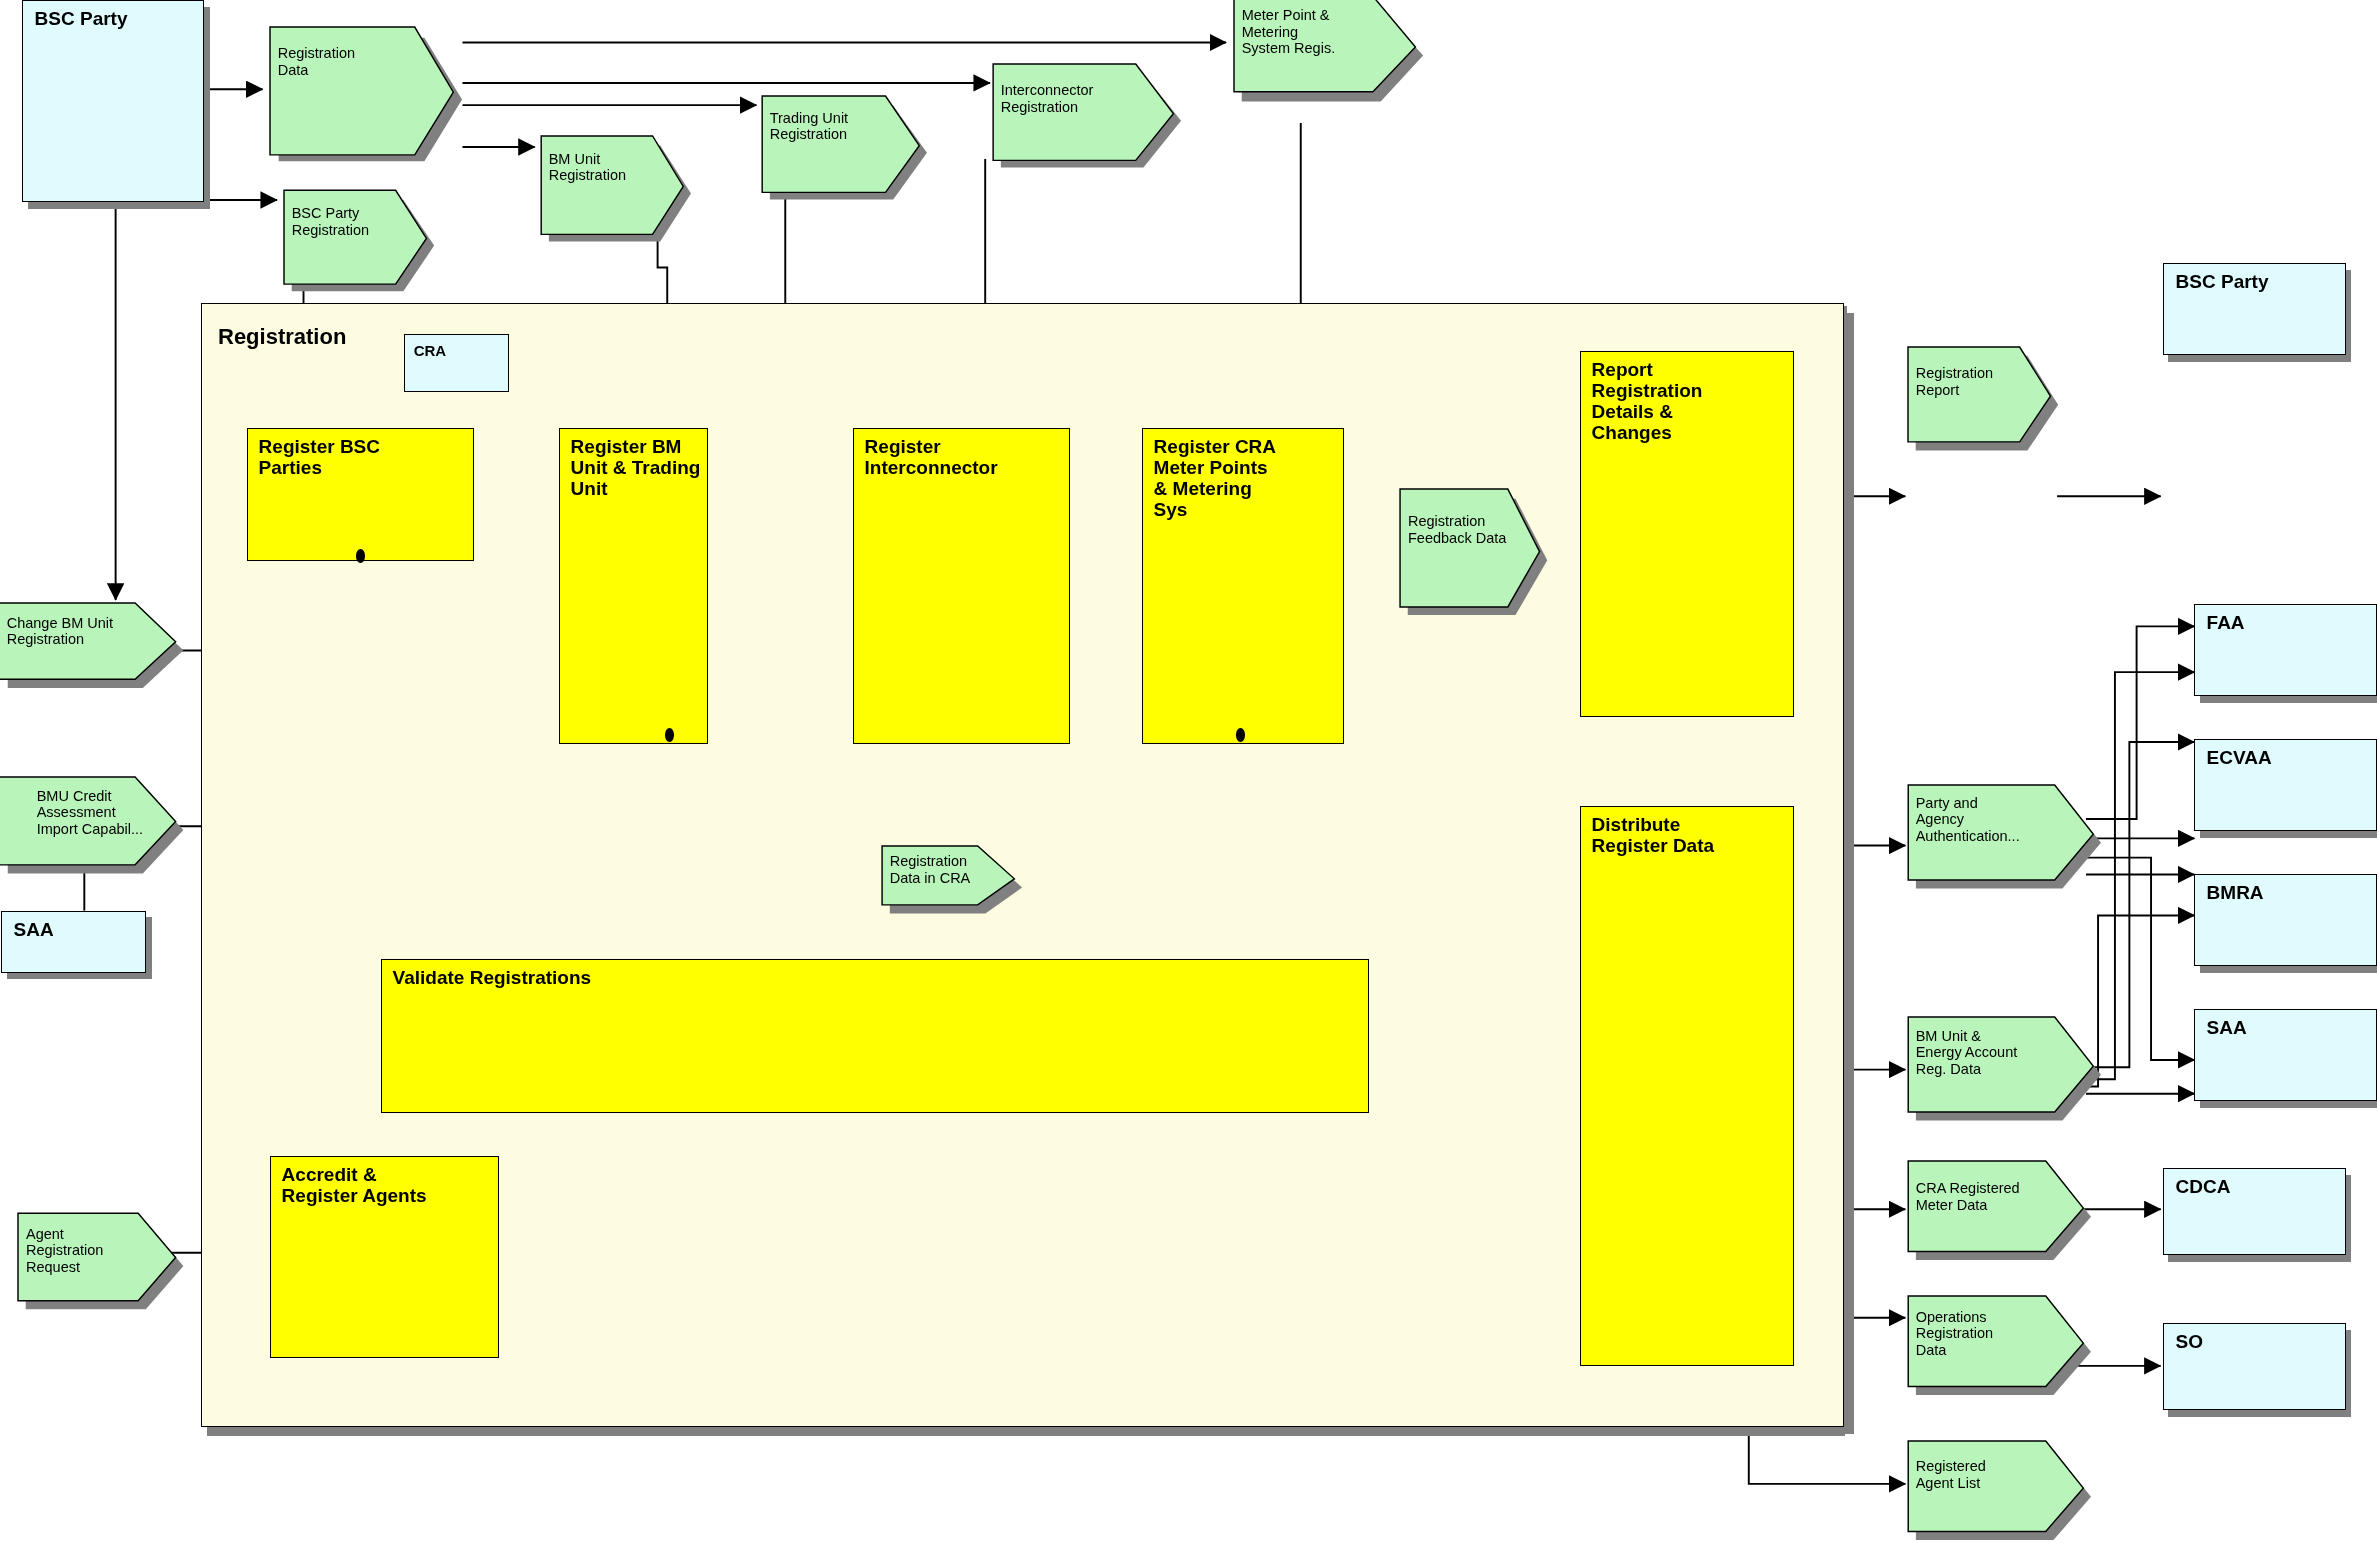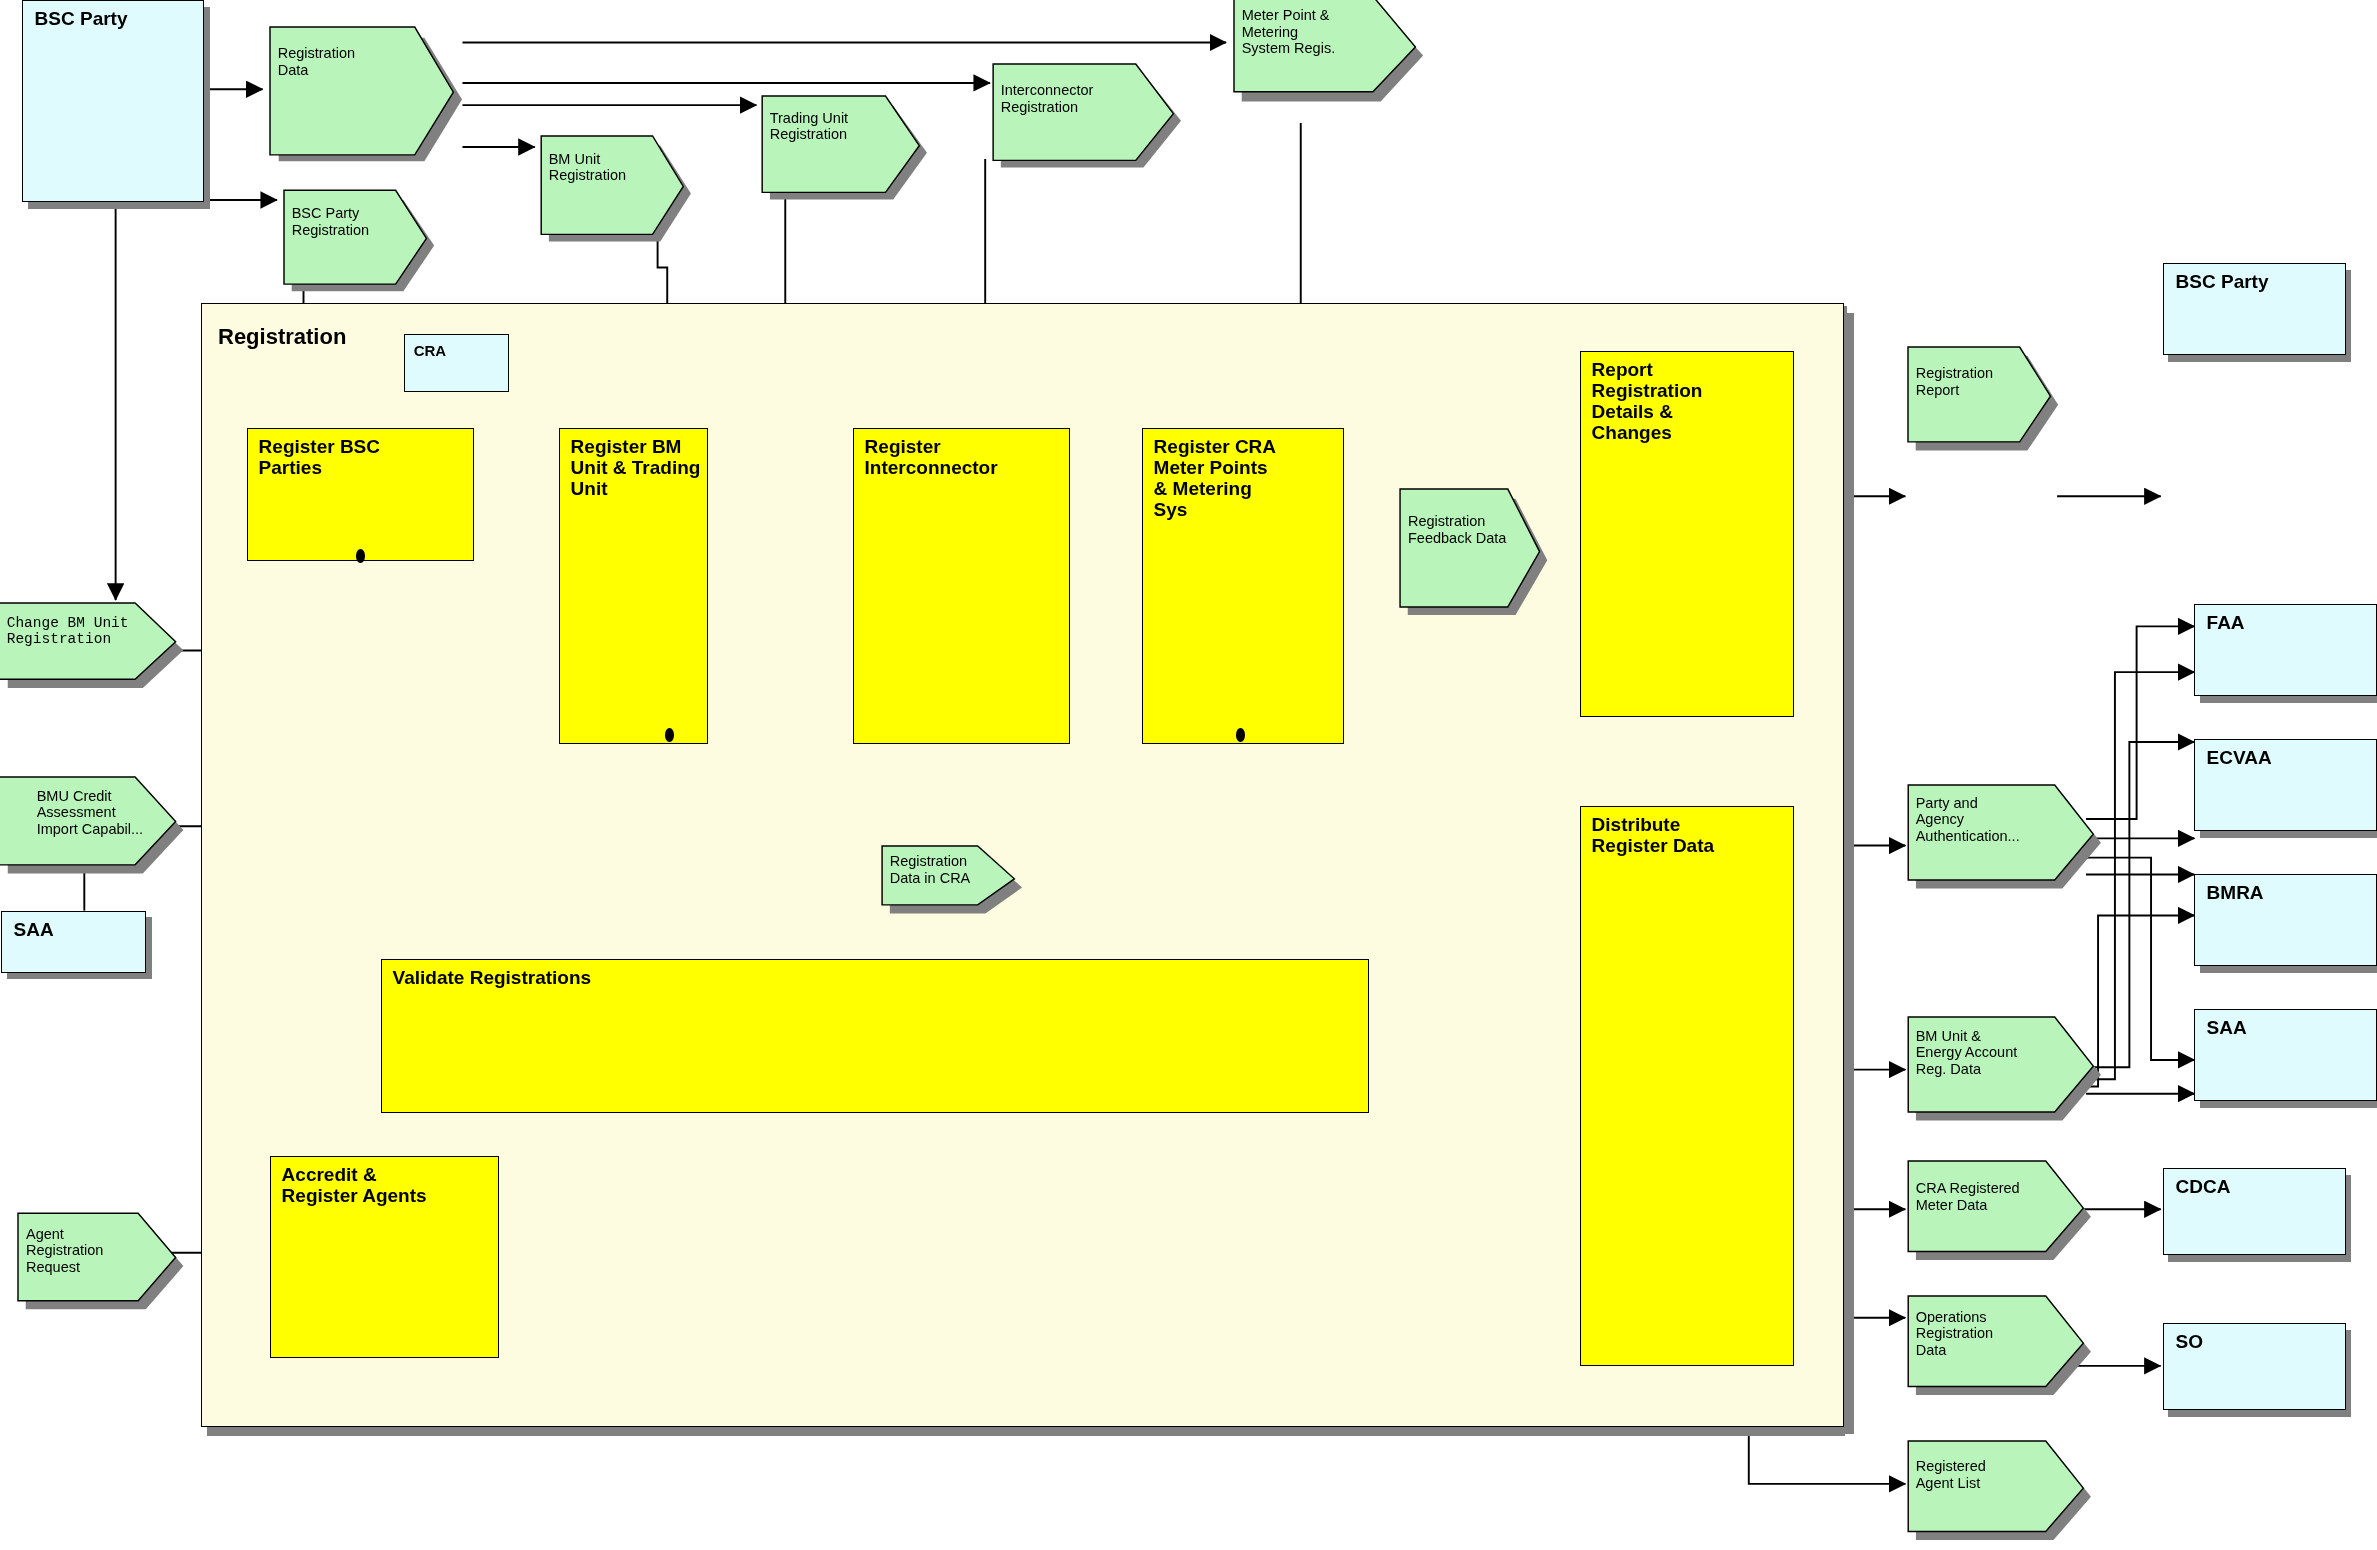--- a/index.html
+++ b/index.html
@@ -317,21 +317,21 @@
   <div class="node flow" style="left:1234px;top:0px;width:188px;height:96px;">
     <svg width="193" height="104" viewBox="0 0 400 215">
       <path d="M16,18 L304,18 L392,115 L304,210 L16,210 Z" fill="#808080"></path>
       <path d="M0,-8 L288,-8 L376,97 L288,190 L0,190 Z" fill="#b9f5ba" stroke="#000" stroke-width="3"></path>
     </svg>
     <div class="lbl" style="top:6.7px;">Meter Point &amp;
 Metering
 System Regis.</div>
   </div>
 
-  <div class="node flow" style="left:0px;top:603px;width:188px;height:77px;font-family:Liberation Mono, monospace;">
+  <div class="node flow" style="left:0px;top:603px;width:188px;height:77px;">
     <svg width="193" height="87" viewBox="0 0 400 180">
       <path d="M16,18 L296,18 L380,98 L296,176 L16,176 Z" fill="#808080"></path>
       <path d="M-4,0 L280,0 L364,80 L280,158 L-4,158 Z" fill="#b9f5ba" stroke="#000" stroke-width="3"></path>
     </svg>
     <div class="lbl" style="top:11.6px;left:6.7px;">Change BM Unit
 Registration</div>
   </div>
 
   <div class="node flow" style="left:0px;top:777px;width:188px;height:89px;">
     <svg width="193" height="99" viewBox="0 0 400 205">

